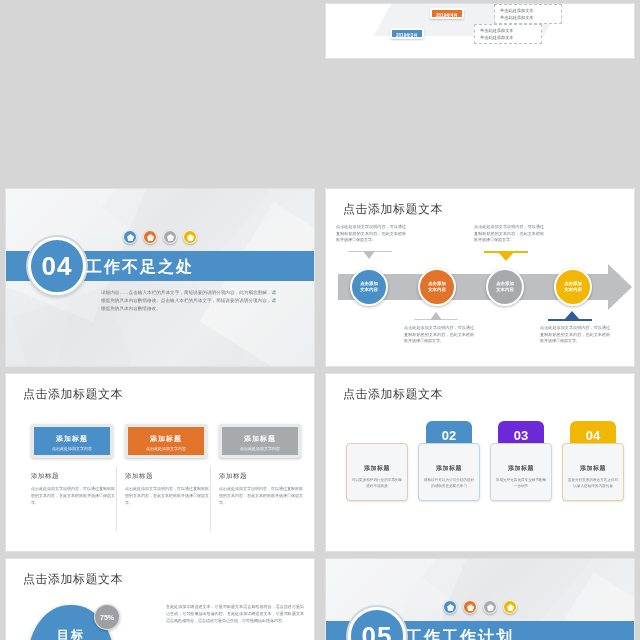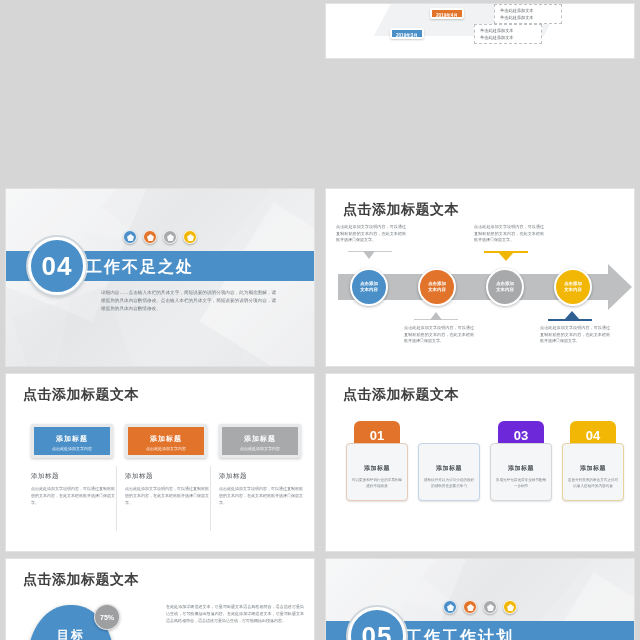--- a/index.html
+++ b/index.html
@@ -28,21 +28,21 @@
   .secbody{position:absolute;left:95px;top:100px;width:175px;font-size:4.6px;line-height:1.75;color:#6d7479;text-align:justify;}
   .iconrow{position:absolute;left:117px;top:41px;display:flex;gap:6px;}
   .iconrow span{width:14px;height:14px;border-radius:50%;display:block;position:relative;
     box-shadow:0 1px 2px rgba(0,0,0,.28);border:1px solid rgba(255,255,255,.85);box-sizing:border-box;}
   .ic-blue{background:#4a8fc8;} .ic-orange{background:#e2732b;}
   .ic-gray{background:#a7a9ab;} .ic-yellow{background:#f2b705;}
   .iconrow span::after{content:"";position:absolute;left:3px;top:3px;width:7px;height:7px;
     background:#fff;clip-path:polygon(50% 0,100% 38%,82% 100%,18% 100%,0 38%);opacity:.95;}
 
   
-  .stitle{position:absolute;left:17px;top:12px;font-size:14px;font-weight:bold;color:#3f3f3f;letter-spacing:.5px;}
+  .stitle{position:absolute;left:17px;top:12px;font-size:12px;font-weight:normal;color:#3f3f3f;letter-spacing:.5px;}
 
   
   .arrowbar{position:absolute;left:12px;top:85px;width:274px;height:26px;background:#bdbfc1;}
   .arrowhead{position:absolute;left:282px;top:75px;width:0;height:0;
      border-top:23px solid transparent;border-bottom:23px solid transparent;border-left:24px solid #bdbfc1;}
   .pcircle{position:absolute;top:79px;width:38px;height:38px;border-radius:50%;
     border:2px solid #fff;box-sizing:border-box;box-shadow:0 1px 3px rgba(0,0,0,.3);
     color:#fff;font-size:4.4px;font-weight:bold;line-height:1.35;display:flex;align-items:center;
     justify-content:center;text-align:center;}
   .callout{position:absolute;width:70px;font-size:4px;line-height:1.65;color:#6b7277;text-align:justify;}
@@ -209,26 +209,26 @@
 
       <div class="vdiv" style="left:110px;"></div>
       <div class="vdiv" style="left:204px;"></div>
     </div>
   </div>
 
   <div class="cellwrap">
     <div class="slide">
       <div class="stitle">点击添加标题文本</div>
 
-      <div class="n4tab" style="left:28px;background:#e2732b;color:#fff;">01</div>
       <div class="n4body" style="left:20px;border-color:#e6cbb8;">
         <b>添加标题</b>
         <p>可以更换和整调行业的字幕列举提好不能再换</p>
       </div>
 
+      <div class="n4tab" style="left:100px;background:#4a8fc8;color:#fff;">02</div>
       <div class="n4body" style="left:92px;border-color:#c2d4e6;">
         <b>添加标题</b>
         <p>辅助软件可以为公司介绍的很好的辅助用在必要点学习</p>
       </div>
 
       <div class="n4tab" style="left:172px;background:#6d28d9;color:#fff;">03</div>
       <div class="n4body" style="left:164px;border-color:#d5d6d8;">
         <b>添加标题</b>
         <p>形成完整完善优质专业细节配每一步细节</p>
       </div>

